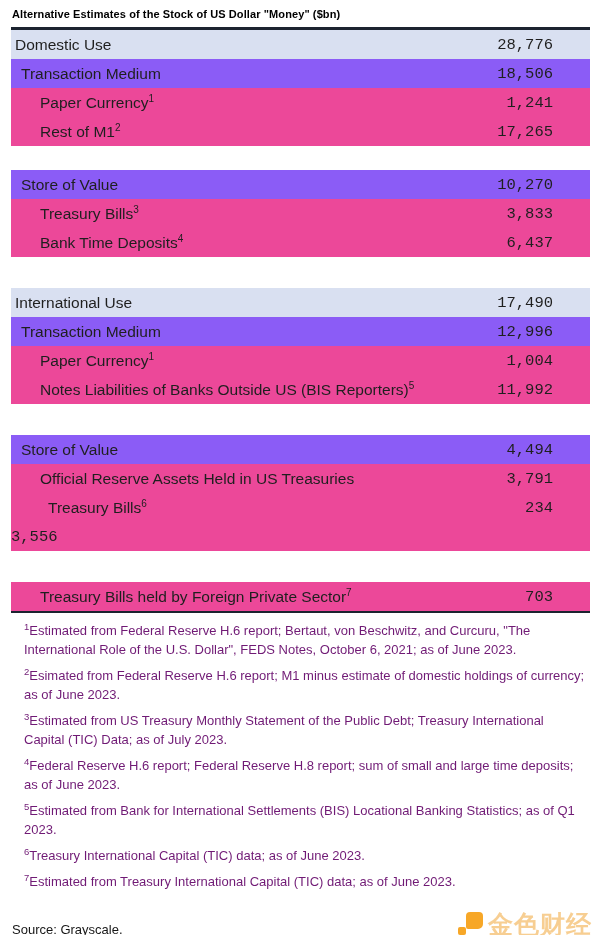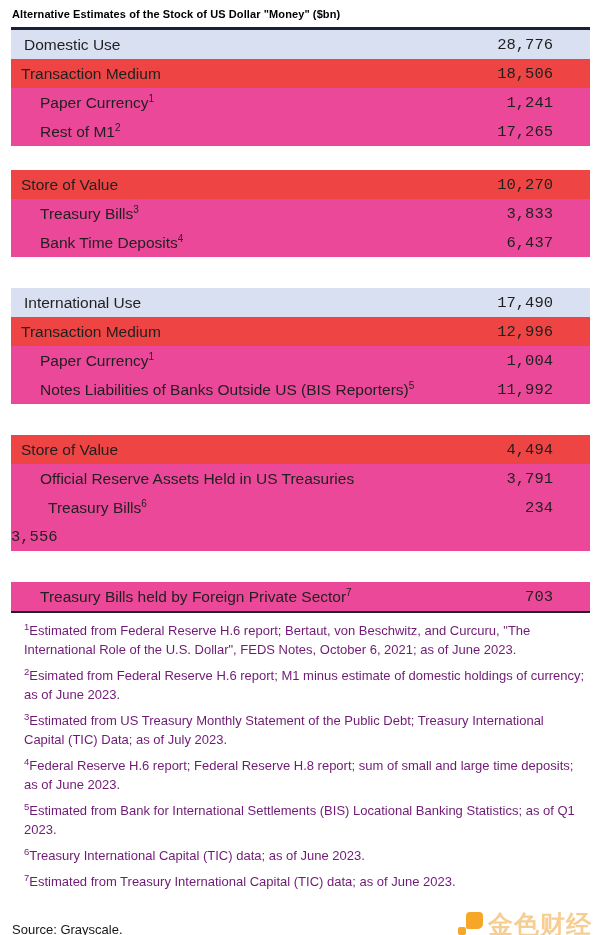--- a/index.html
+++ b/index.html
@@ -30,23 +30,23 @@
     display: flex;
     justify-content: space-between;
     align-items: center;
     height: 29px;
     font-size: 15.5px;
   }
   .row .label { white-space: nowrap; }
   .row .value { padding-right: 37px; text-align: right; white-space: nowrap; font-family: Liberation Mono, monospace; }
   .row sup.lbl-sup { font-size: 10px; line-height: 0; }
   .bg-blue  { background: #d9e0f1; }
-  .bg-gray  { background: #ef4444; }
+  .bg-gray  { background: #8b5cf6; }
   .bg-white { background: #ec4899; gap: 24px; }
-  .ind-0 .label { padding-left: 13px; }
+  .ind-0 .label { padding-left: 4px; }
   .ind-1 .label { padding-left: 10px; }
   .ind-2 .label { padding-left: 29px; }
   .ind-3 .label { padding-left: 37px; text-align: center; }
   .spacer { background: #ffffff; }
   .spacer.small { height: 24px; }
   .spacer.large { height: 31px; }
 
   .footnotes { margin: 8px 14px 0 24px; font-size: 13px; color: #701a75; }
   .footnote { line-height: 19px; margin-bottom: 7px; }
   .footnote sup { font-size: 9.5px; line-height: 0; }

